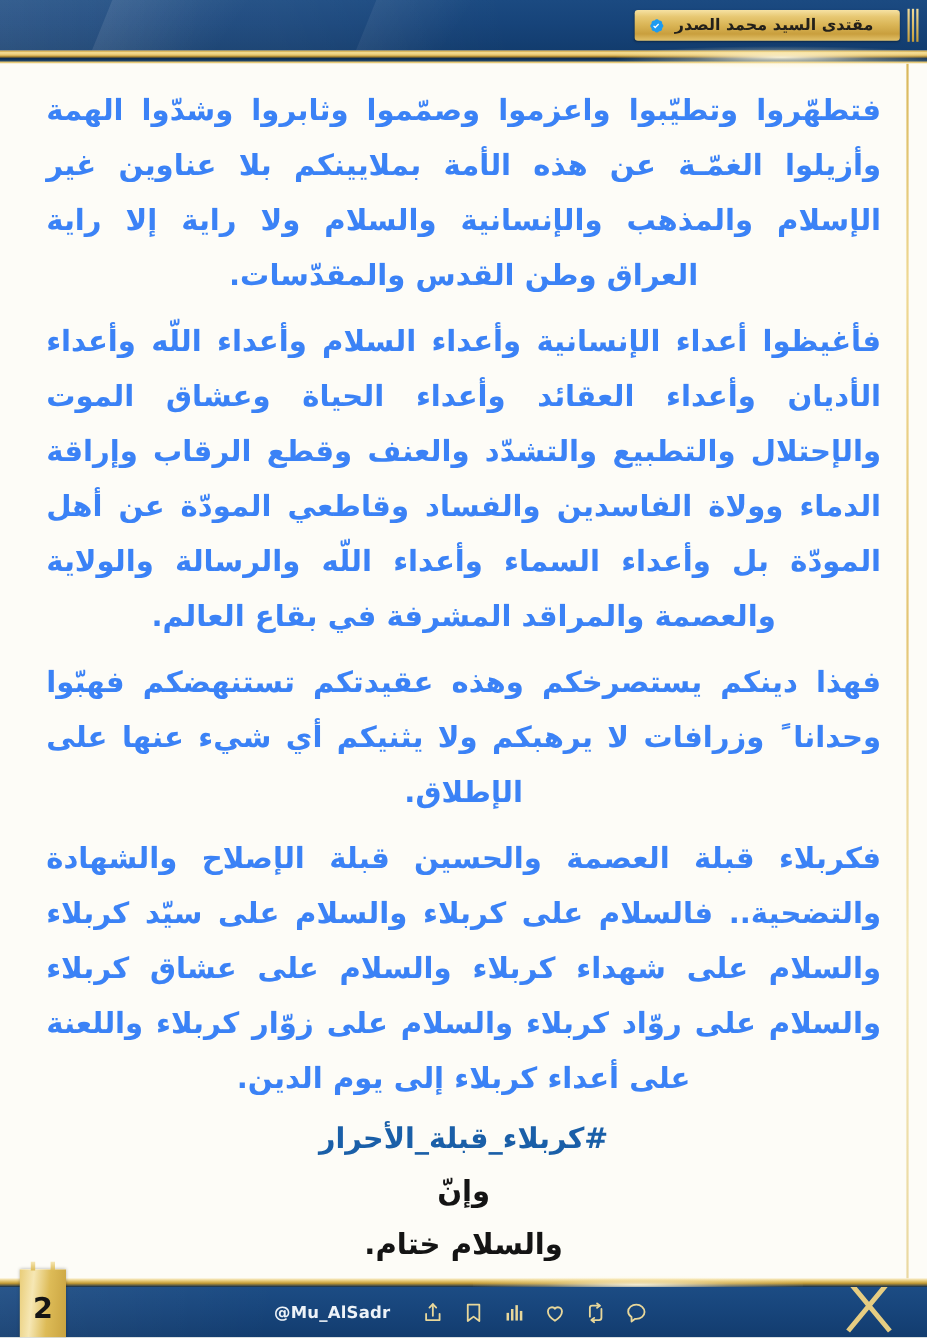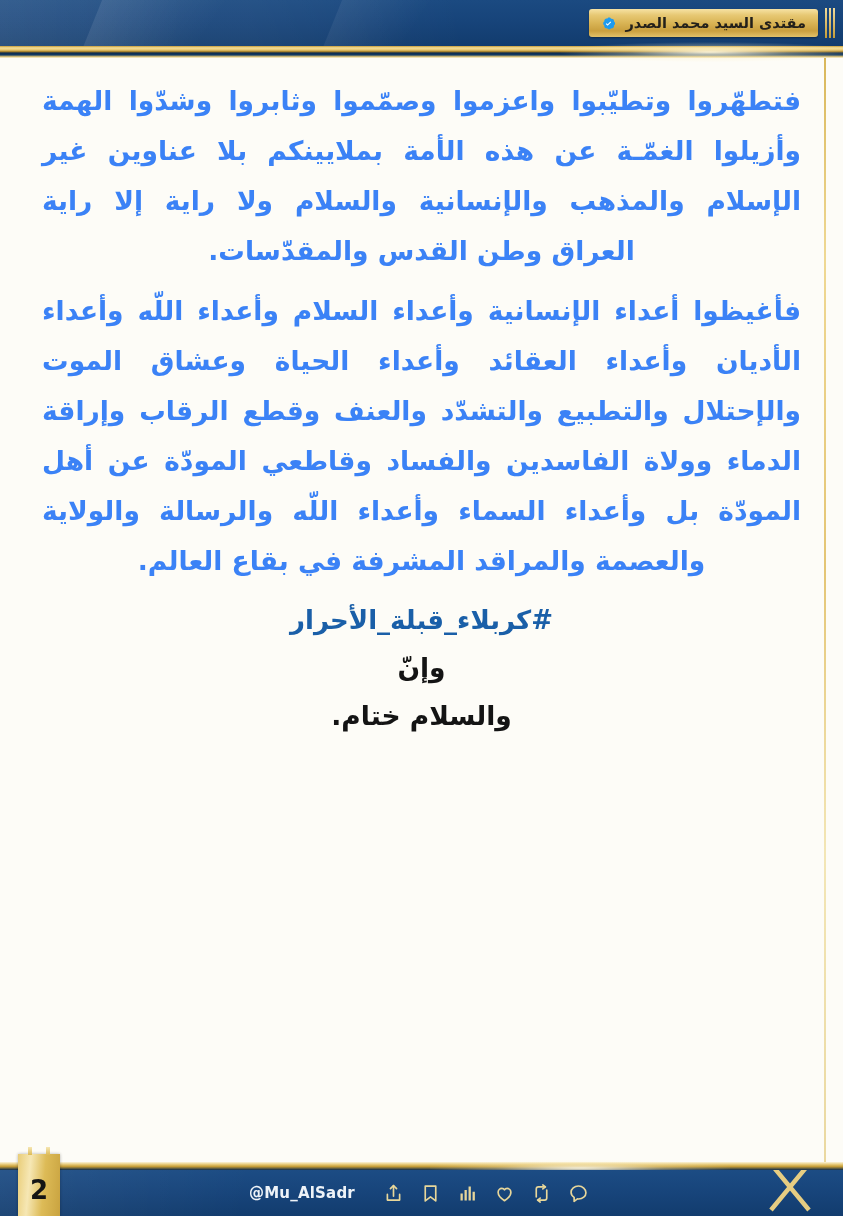--- a/index.html
+++ b/index.html
@@ -82,21 +82,21 @@
 
   
   .header-badge {
     position: absolute;
     top: 9px;
     right: 25px;
     height: 28px;
     display: flex;
     align-items: center;
     gap: 9px;
-    padding: 0 12px 0 12px;
+    padding: 0 24px 0 12px;
     border-radius: 3px;
     background: linear-gradient(180deg, #f6e2a4 0%, #e7c873 22%, #d9b455 50%, #c99f3e 78%, #e2c169 100%);
     box-shadow: 0 1px 2px rgba(0,0,0,0.35);
   }
   .header-badge-text {
     font-size: 14.5px;
     font-weight: 700;
     color: #23201a;
     letter-spacing: 0.3px;
     white-space: nowrap;
@@ -293,20 +293,22 @@
         <i></i>
     </div>
   </div>
   <div class="header-rule"></div>
   <div class="header-rule-glow"></div>
   <div class="side-rule"></div>
 
   <div class="content">
     <p class="para">فتطهّروا وتطيّبوا واعزموا وصمّموا وثابروا وشدّوا الهمة وأزيلوا الغمّـة عن هذه الأمة بملايينكم بلا عناوين غير الإسلام والمذهب والإنسانية والسلام ولا راية إلا راية العراق وطن القدس والمقدّسات.</p>
     <p class="para">فأغيظوا أعداء الإنسانية وأعداء السلام وأعداء اللّه وأعداء الأديان وأعداء العقائد وأعداء الحياة وعشاق الموت والإحتلال والتطبيع والتشدّد والعنف وقطع الرقاب وإراقة الدماء وولاة الفاسدين والفساد وقاطعي المودّة عن أهل المودّة بل وأعداء السماء وأعداء اللّه والرسالة والولاية والعصمة والمراقد المشرفة في بقاع العالم.</p>
+    <p class="para">فهذا دينكم يستصرخكم وهذه عقيدتكم تستنهضكم فهبّوا وحدانا ً وزرافات لا يرهبكم ولا يثنيكم أي شيء عنها على الإطلاق.</p>
+    <p class="para tight">فكربلاء قبلة العصمة والحسين قبلة الإصلاح والشهادة والتضحية.. فالسلام على كربلاء والسلام على سيّد كربلاء والسلام على شهداء كربلاء والسلام على عشاق كربلاء والسلام على روّاد كربلاء والسلام على زوّار كربلاء واللعنة على أعداء كربلاء إلى يوم الدين.</p>
 
     <div class="hashtag">#كربلاء_قبلة_الأحرار</div>
     <div class="midline">وإنّ</div>
     <div class="midline">والسلام ختام.</div>
 
   </div>
 
   <div class="footer-rule"></div>
   <div class="footer-shine"></div>
   <div class="footer">

